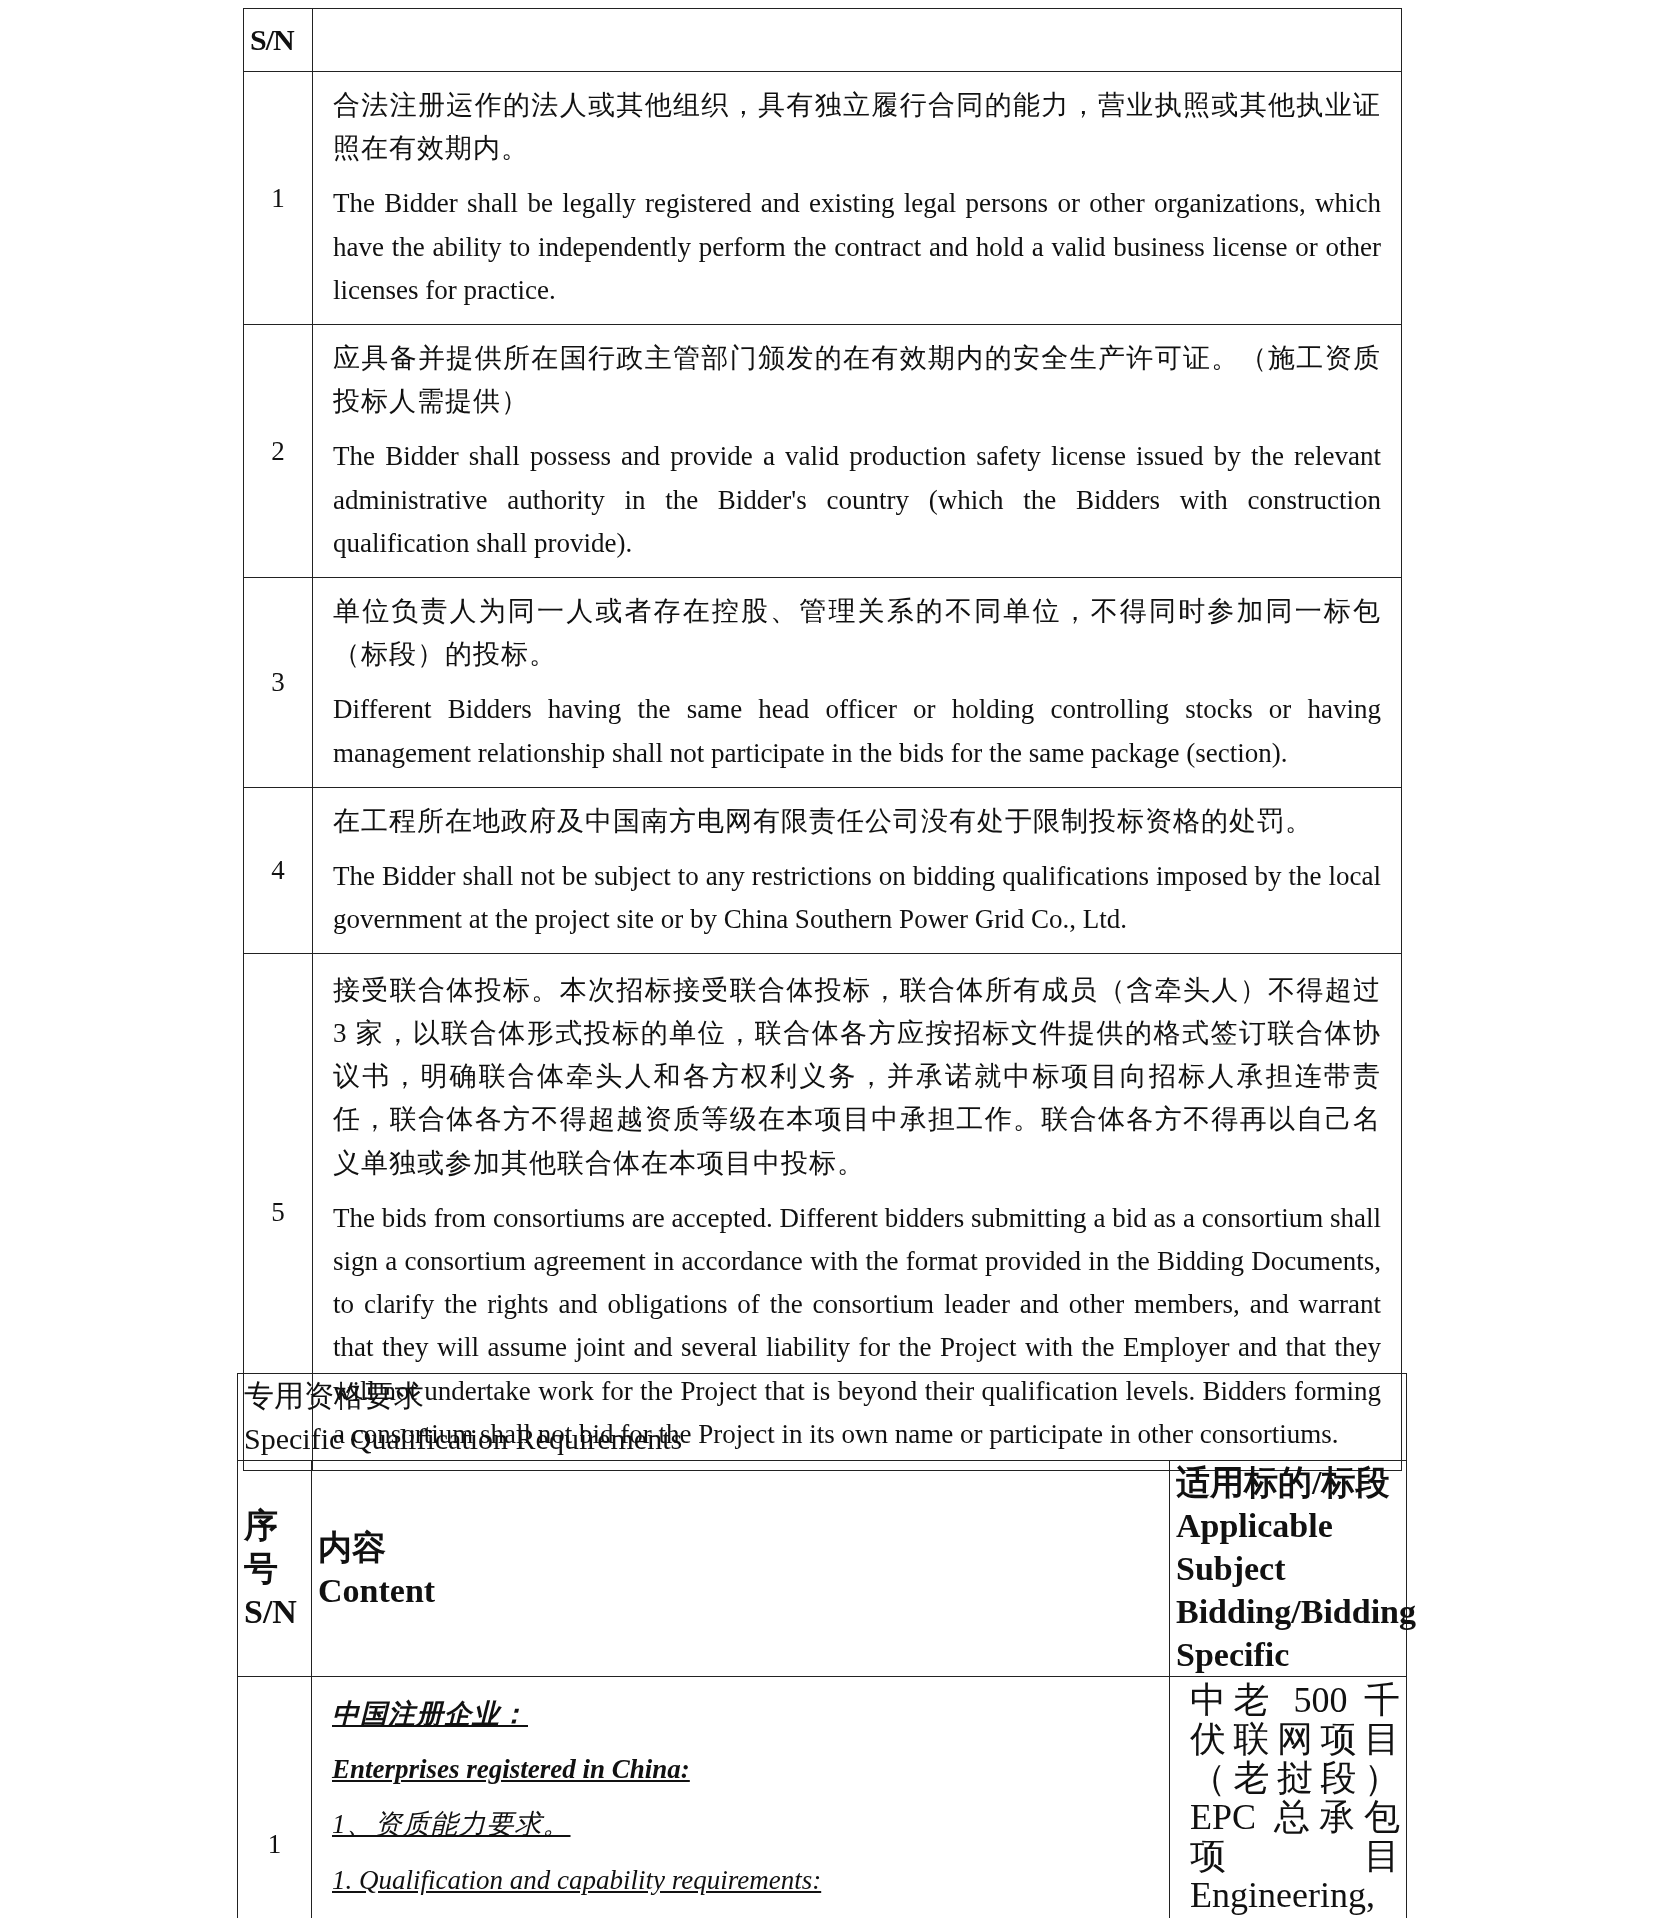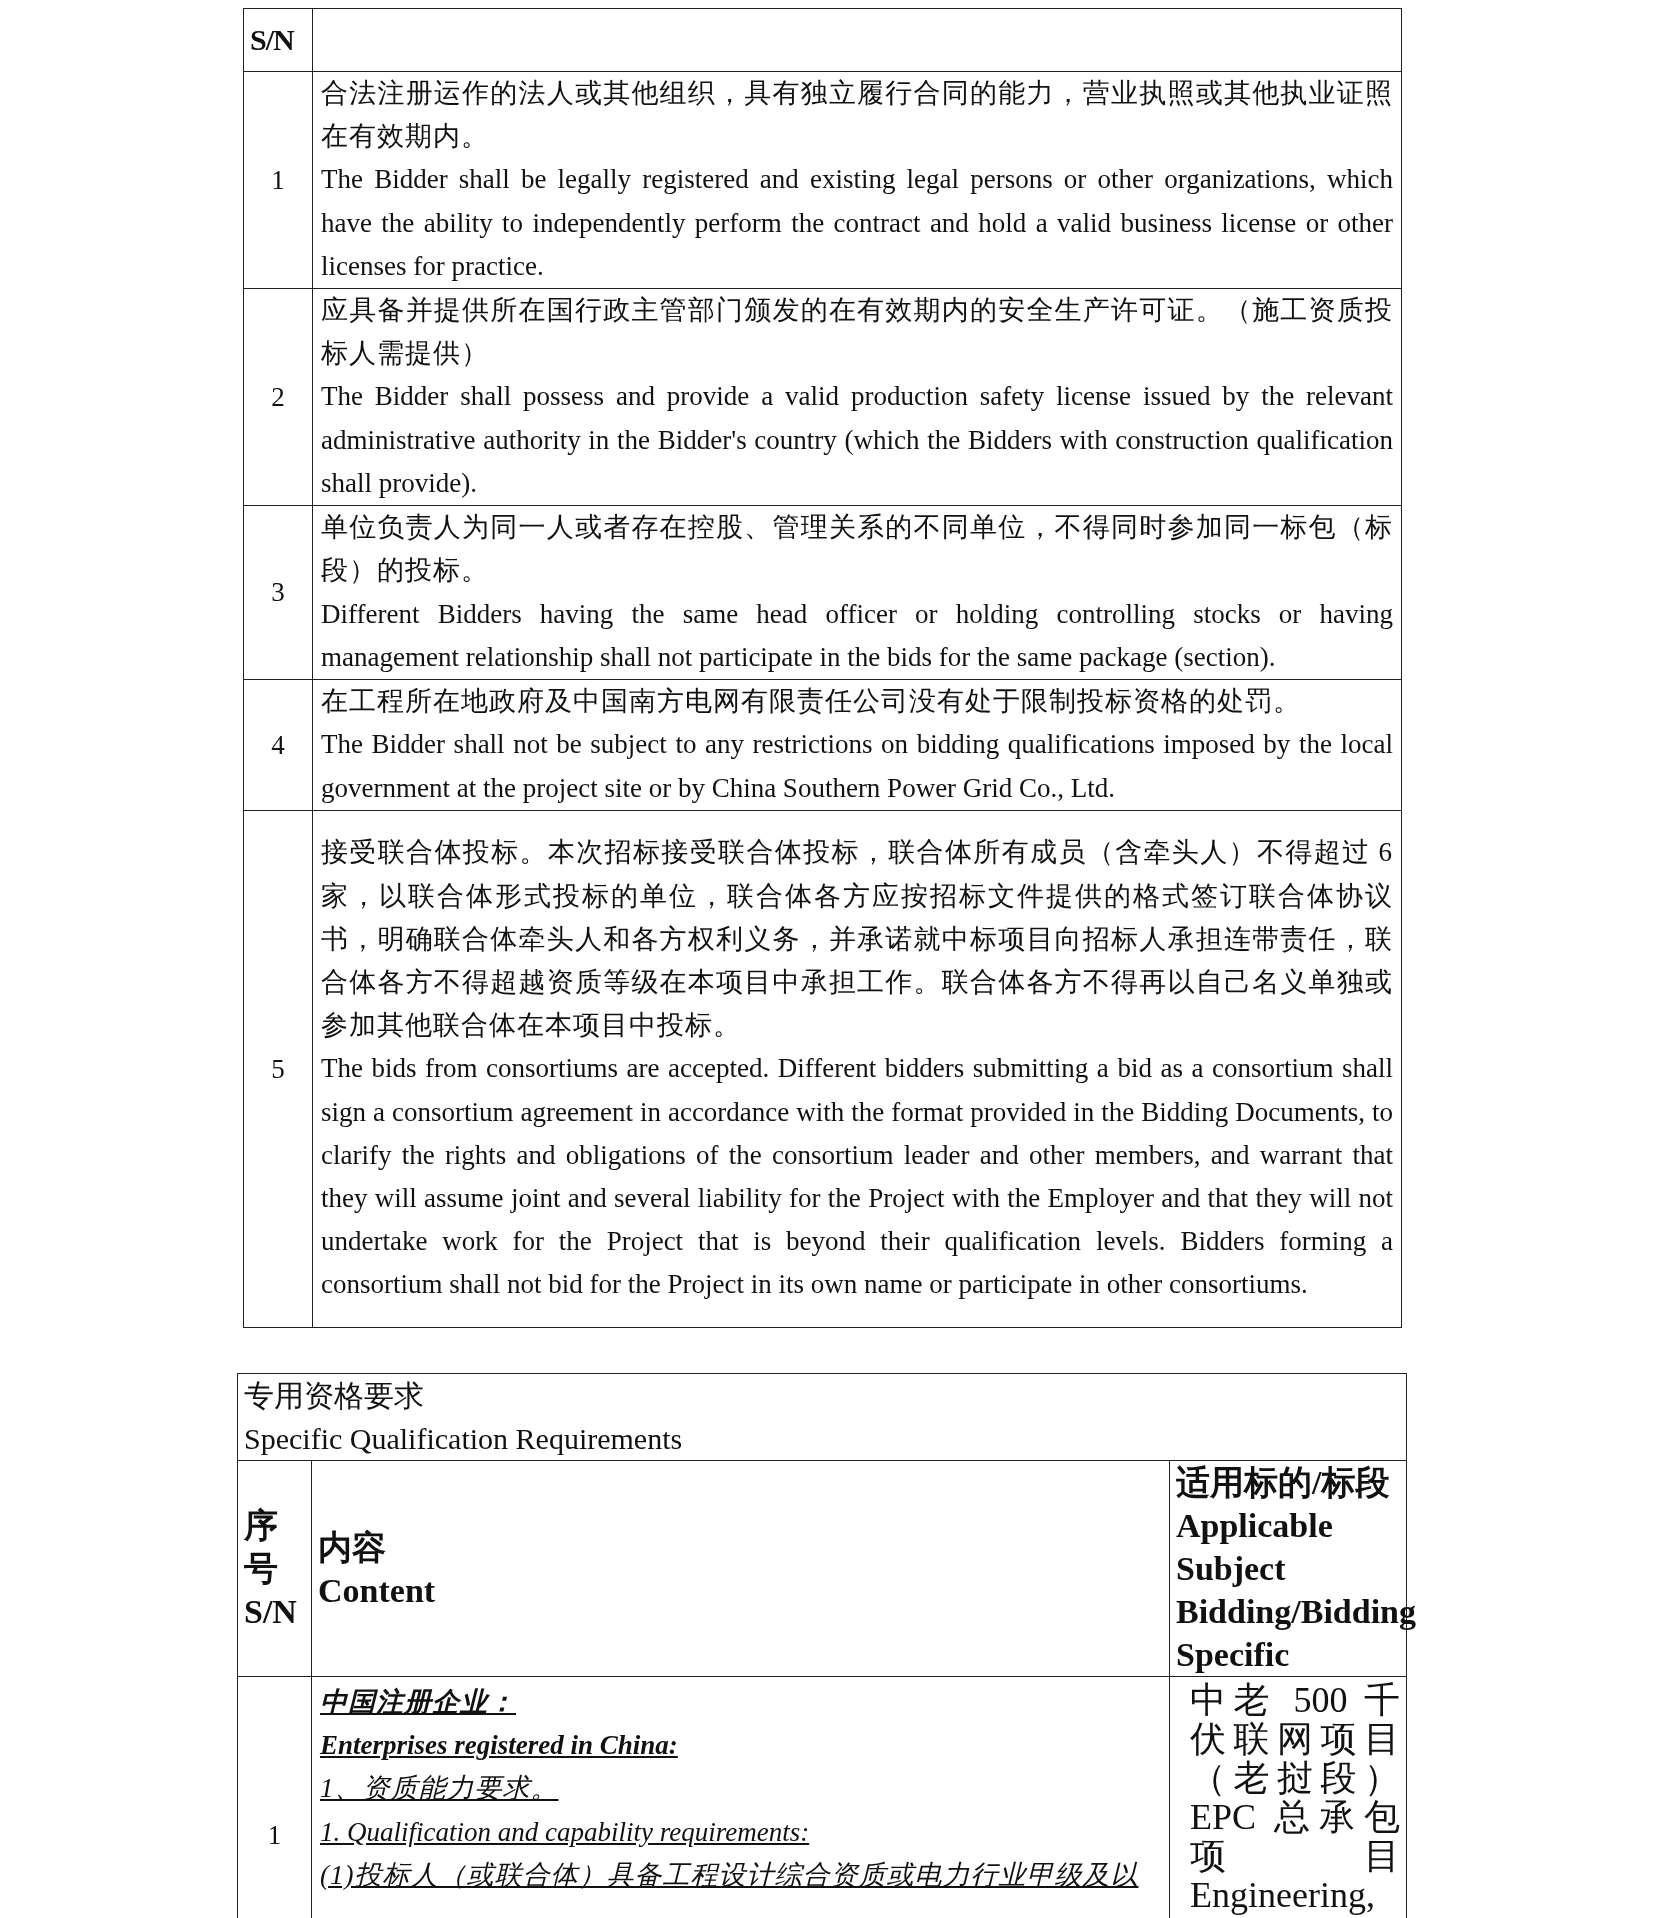--- a/index.html
+++ b/index.html
@@ -7,21 +7,21 @@
          font-family: "Liberation Serif", "DejaVu Serif", serif; color: #111; }
   table { border-collapse: collapse; position: absolute; table-layout: fixed; }
   td { border: 1.6px solid #222; vertical-align: middle; padding: 0; }
   .t1 { left: 243px; top: 8px; width: 1159px; }
   .t1 col.sn { width: 69px; }
   .t1 .hdr td { height: 62px; }
   .sn-cell { text-align: center; font-size: 27px; }
   .sn-head { font-weight: bold; font-size: 30px; text-align: left; padding-left: 6px; letter-spacing: -1px; }
   .content { font-size: 27px; line-height: 43.2px; text-align: justify; text-align-last: left;
              padding: 0 8px 0 8px; }
-  .content p { margin: 0; }
+  .content p { margin: 12px; }
   .cn { letter-spacing: 1px; }
   .t2 { left: 237px; top: 1373px; width: 1170px; }
   .t2 col.sn { width: 74px; }
   .t2 col.ap { width: 237px; }
   .title-cell { height: 86px; padding: 0 6px; font-weight: normal; font-size: 30px; line-height: 43px; vertical-align: middle; }
   .head-cell { font-weight: bold; font-size: 34px; line-height: 43px; padding: 0 6px; }
   .t2 .hrow td { height: 214px; }
   .t2 .brow td { height: 218px; }
   .u { text-decoration: underline; font-style: italic; }
   .b { font-weight: bold; }
@@ -66,21 +66,21 @@
   <tr style="height:131px">
     <td class="sn-cell">4</td>
     <td class="content">
       <p class="cn">在工程所在地政府及中国南方电网有限责任公司没有处于限制投标资格的处罚。</p>
       <p>The Bidder shall not be subject to any restrictions on bidding qualifications imposed by the local government at the project site or by China Southern Power Grid Co., Ltd.</p>
     </td>
   </tr>
   <tr style="height:517px">
     <td class="sn-cell">5</td>
     <td class="content">
-      <p class="cn">接受联合体投标。本次招标接受联合体投标，联合体所有成员（含牵头人）不得超过 6 家，以联合体形式投标的单位，联合体各方应按招标文件提供的格式签订联合体协议书，明确联合体牵头人和各方权利义务，并承诺就中标项目向招标人承担连带责任，联合体各方不得超越资质等级在本项目中承担工作。联合体各方不得再以自己名义单独或参加其他联合体在本项目中投标。</p>
+      <p class="cn">接受联合体投标。本次招标接受联合体投标，联合体所有成员（含牵头人）不得超过 3 家，以联合体形式投标的单位，联合体各方应按招标文件提供的格式签订联合体协议书，明确联合体牵头人和各方权利义务，并承诺就中标项目向招标人承担连带责任，联合体各方不得超越资质等级在本项目中承担工作。联合体各方不得再以自己名义单独或参加其他联合体在本项目中投标。</p>
       <p>The bids from consortiums are accepted. Different bidders submitting a bid as a consortium shall sign a consortium agreement in accordance with the format provided in the Bidding Documents, to clarify the rights and obligations of the consortium leader and other members, and warrant that they will assume joint and several liability for the Project with the Employer and that they will not undertake work for the Project that is beyond their qualification levels. Bidders forming a consortium shall not bid for the Project in its own name or participate in other consortiums.</p>
     </td>
   </tr>
 </tbody>
   </table>
 
 <table class="t2">
   <colgroup>
       <col class="sn">
       <col>

